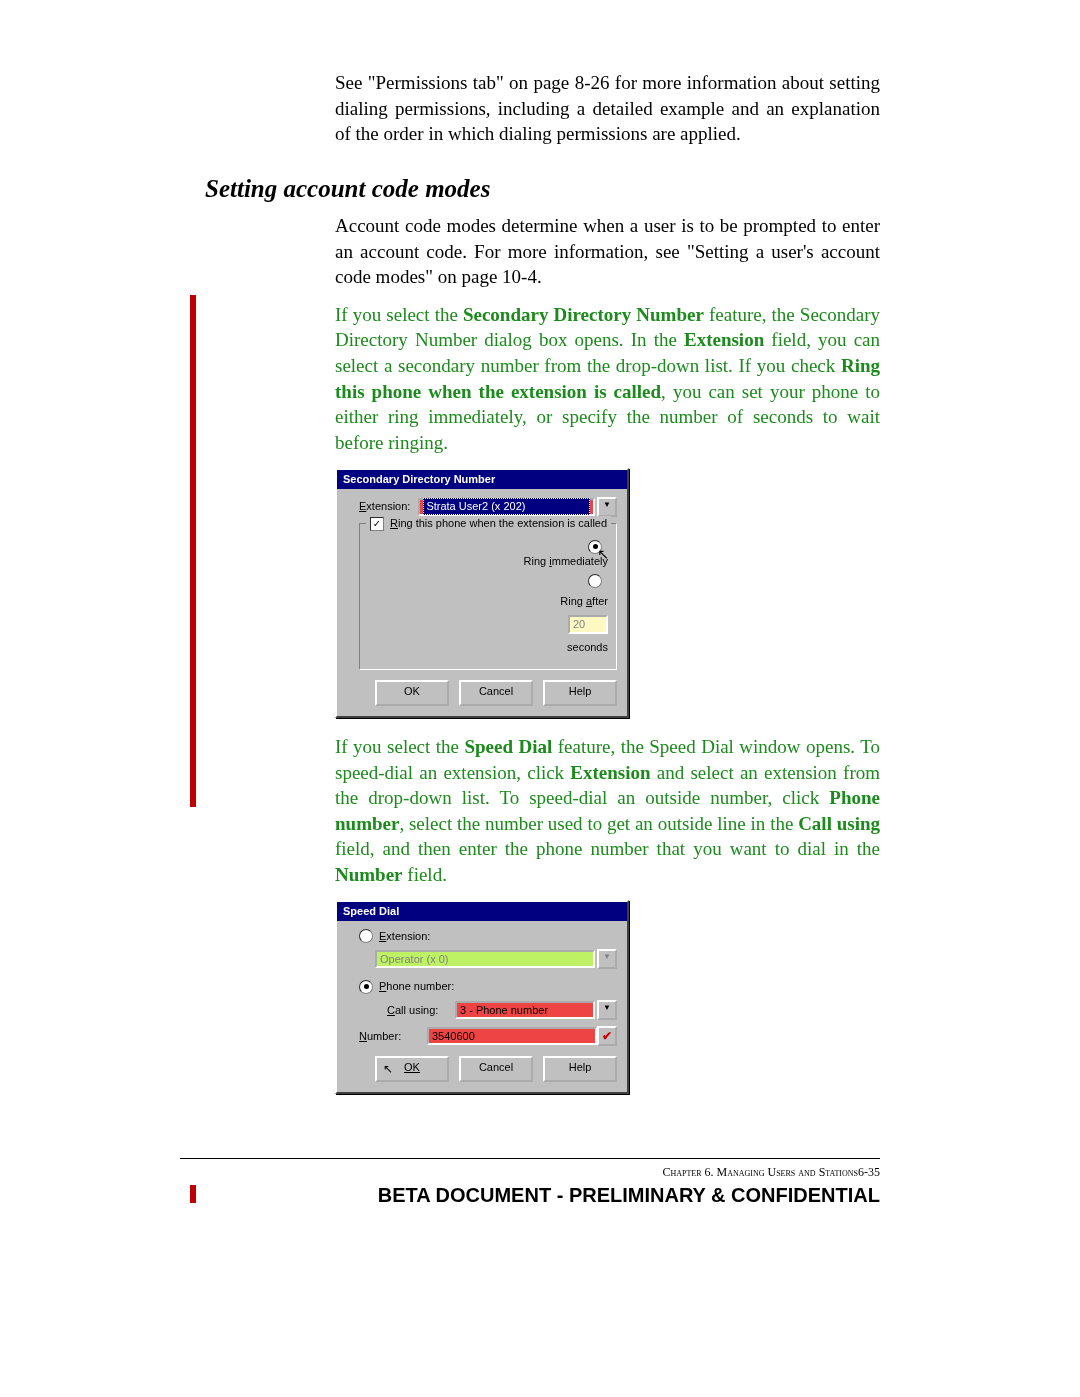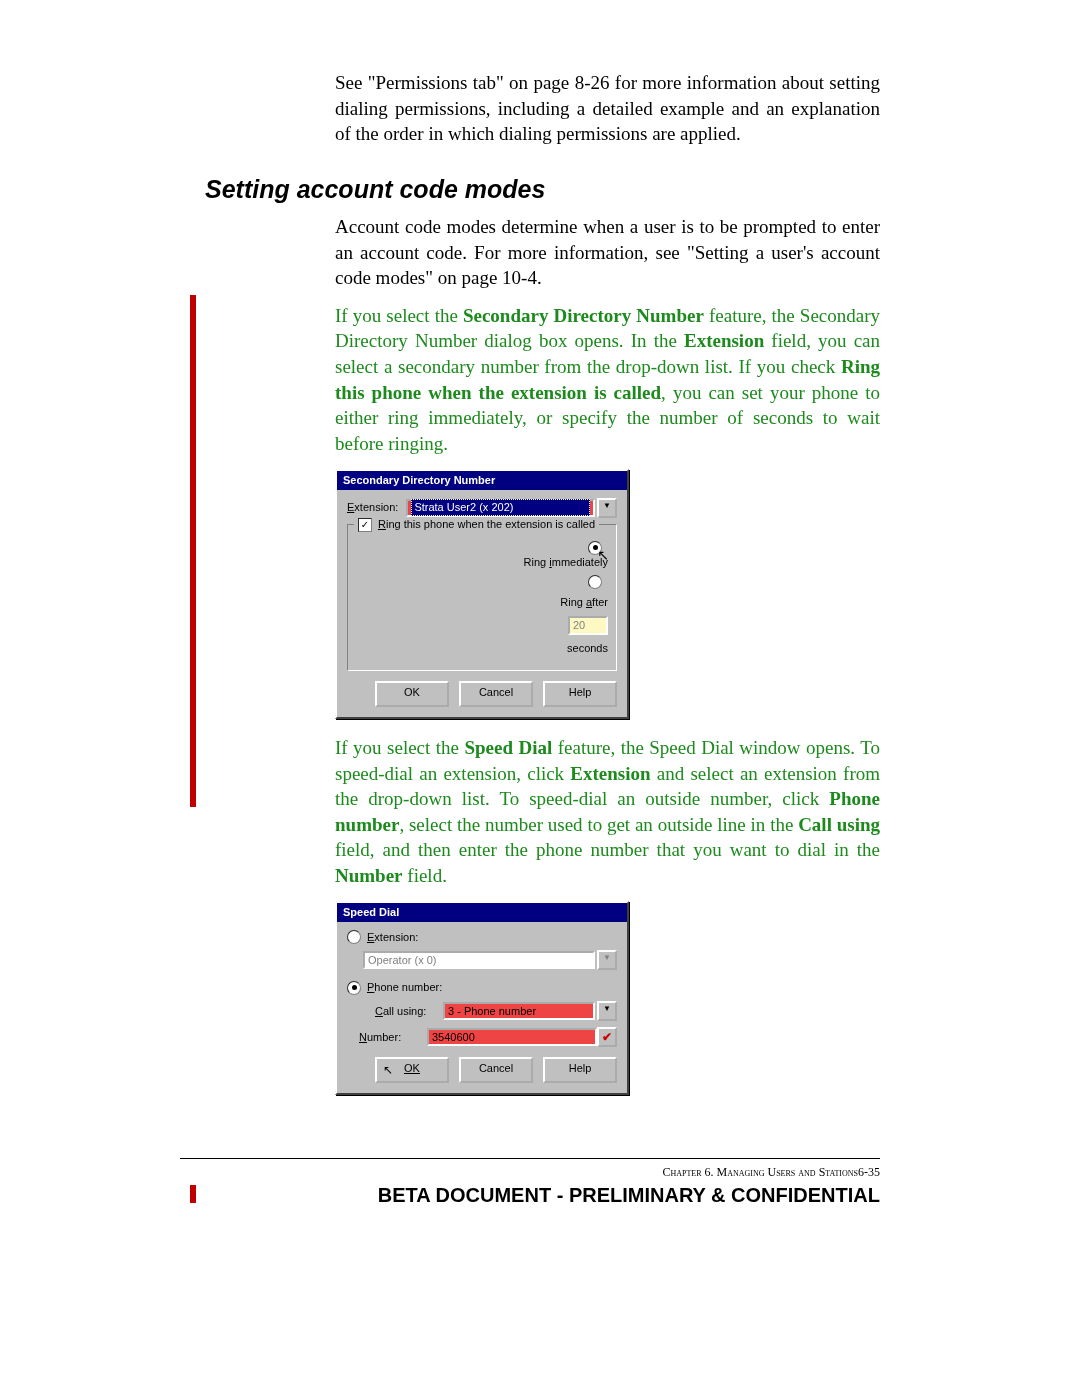--- a/index.html
+++ b/index.html
@@ -26,21 +26,21 @@
     height: 512px;
     background: #c00000;
   }
   .content {
     margin-left: 155px;
     margin-right: 0;
     font-size: 19px;
     line-height: 1.35;
   }
   .heading {
-    font-family: Liberation Sans, sans-serif;
+    font-family: Liberation Serif, serif;
     font-weight: bold;
     font-style: italic;
     font-size: 25px;
     margin-left: 25px;
     margin-top: 28px;
     margin-bottom: 10px;
   }
   .para { margin-bottom: 12px; text-align: justify; }
   .green { color: #1c8a1c; }
   .b { font-weight: bold; }
@@ -55,35 +55,35 @@
     box-shadow: 1px 1px 0 #000;
     margin-bottom: 16px;
   }
   .titlebar {
     background: #000080;
     color: #fff;
     font-weight: bold;
     padding: 2px 6px;
     font-size: 11px;
   }
-  .dlgbody { padding: 8px 10px 10px 10px; }
+  .dlgbody { padding: 8px 10px 10px 22px; }
   .row { display: flex; align-items: center; margin-bottom: 6px; }
   .lbl { white-space: nowrap; margin-right: 8px; }
   .combo, .textin {
     font-size: 11px;
     border: 2px inset #fff;
     background: #ef4444;
     height: 18px;
     box-sizing: border-box;
     padding: 0 3px;
     flex: 1;
     display: flex; align-items: center;
   }
   .combo .sel { background: #000080; color: #fff; border: 1px dotted #fff; padding: 0 2px; flex:1; font-size:11px; }
-  .combo-disabled { color:#808080; background:#ffffff; }
+  .combo-disabled { color:#808080; background:#bef264; }
   .dropbtn {
     width: 16px; height: 16px;
     border: 2px outset #fff;
     background: #c0c0c0;
     font-size: 8px; line-height: 12px; text-align: center;
     margin-left: 2px;
   }
   .groupbox {
     border: 1px solid #808080;
     border-right-color:#fff; border-bottom-color:#fff;
@@ -199,21 +199,21 @@
           <span class="radio checked"></span>
           <span><span class="u">P</span>hone number:</span>
         </div>
         <div class="row" style="margin-left:28px;">
           <span class="lbl" style="width:60px;"><span class="u">C</span>all using:</span>
           <div class="combo">
             <span>3 - Phone number</span>
           </div>
           <div class="dropbtn">▼</div>
         </div>
-        <div class="row" style="margin-left:12px;">
+        <div class="row" style="margin-left:0;">
           <span class="lbl" style="width:60px;"><span class="u">N</span>umber:</span>
           <div class="combo">
             <span>3540600</span>
           </div>
           <div class="redflag">✔</div>
         </div>
         <div class="btnrow">
           <div class="winbtn" style="position:relative;">
             <span style="position:absolute;left:6px;top:2px;font-size:12px;">↖</span>
             <span style="text-decoration:underline;">OK</span>

